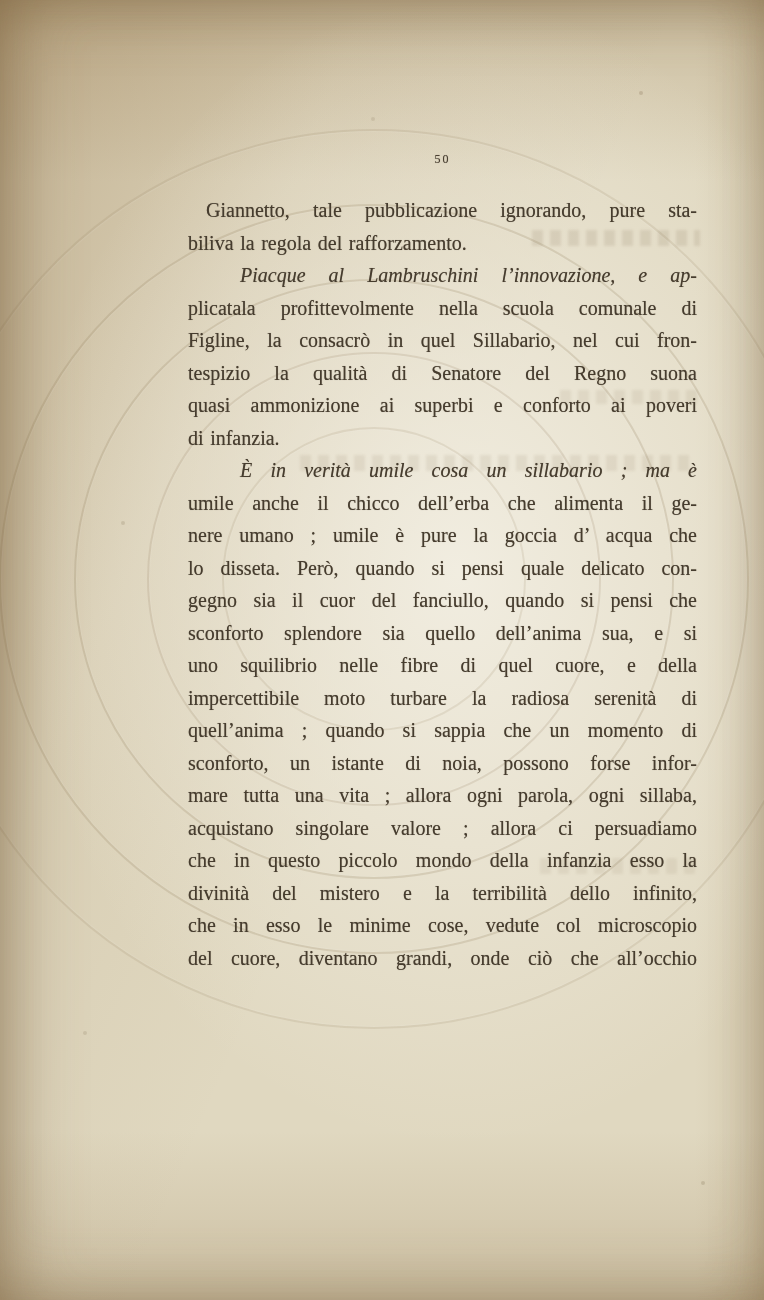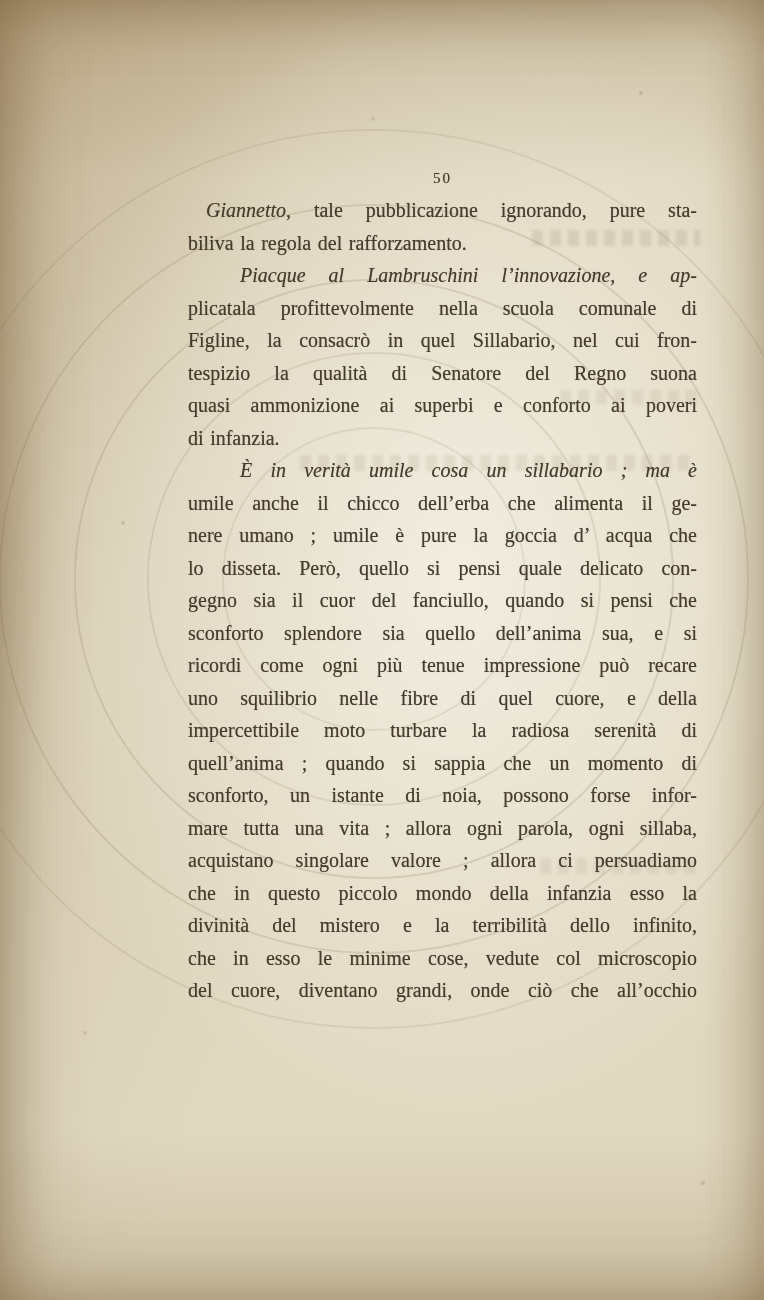--- a/index.html
+++ b/index.html
@@ -33,37 +33,37 @@
     opacity:0.42;
   }
   .specks{position:absolute;left:0;top:0;width:2px;height:2px;border-radius:50%;
     box-shadow:640px 92px 0 1px rgba(112,92,62,0.22),
                122px 522px 0 1px rgba(112,92,62,0.18),
                702px 1182px 0 1px rgba(112,92,62,0.20),
                84px 1032px 0 1px rgba(112,92,62,0.16),
                372px 118px 0 1px rgba(112,92,62,0.14);}
   #pageno{
     position:absolute;left:188px;top:152px;width:509px;
-    text-align:center;font-size:15px;letter-spacing:2px;
-    color:#4a4033;text-shadow:0 0 0.7px rgba(66,56,42,0.6);margin-top:18px;
+    text-align:center;font-size:12px;letter-spacing:2px;
+    color:#4a4033;text-shadow:0 0 0.7px rgba(66,56,42,0.6);
   }
   #textblock{
     position:absolute;left:188px;top:194px;width:509px;
     font-size:20px;color:#463c2e;
     text-shadow:0 0 0.7px rgba(66,56,42,0.55);
   }
   .line{
     height:32.5px;line-height:32.5px;
     text-align:justify;text-align-last:justify;
     word-spacing:0.08em;white-space:normal;overflow:visible;
   }
   .plast{text-align-last:left;}
   .indent{text-indent:52px;font-style:italic;}
   .lead-line{text-indent:18px;}
-  .it{font-style:italic;}
+  .it{}
   #vignette{
     position:absolute;left:0;top:0;right:0;bottom:0;pointer-events:none;
     box-shadow:
       inset 45px 0 70px -32px rgba(118,92,56,0.45),
       inset 0 34px 60px -24px rgba(118,92,56,0.40),
       inset -26px 0 55px -28px rgba(118,92,56,0.28),
       inset 0 -38px 70px -32px rgba(118,92,56,0.32);
   }
 </style>
 </head>
@@ -99,24 +99,23 @@
       <div class="line">Figline, la consacrò in quel Sillabario, nel cui fron-</div>
       <div class="line">tespizio la qualità di Senatore del Regno suona</div>
       <div class="line">quasi ammonizione ai superbi e conforto ai poveri</div>
       <div class="line plast">di infanzia.</div>
     </div>
 
     <div>
       <div class="line indent">È in verità umile cosa un sillabario ; ma è</div>
       <div class="line">umile anche il chicco dell’erba che alimenta il ge-</div>
       <div class="line">nere umano ; umile è pure la goccia d’ acqua che</div>
-      <div class="line">lo disseta. Però, quello si pensi quale delicato con-</div>
+      <div class="line">lo disseta. Però, quando si pensi quale delicato con-</div>
       <div class="line">gegno sia il cuor del fanciullo, quando si pensi che</div>
       <div class="line">sconforto splendore sia quello dell’anima sua, e si</div>
-      <div class="line">ricordi come ogni più tenue impressione può recare</div>
       <div class="line">uno squilibrio nelle fibre di quel cuore, e della</div>
       <div class="line">impercettibile moto turbare la radiosa serenità di</div>
       <div class="line">quell’anima ; quando si sappia che un momento di</div>
       <div class="line">sconforto, un istante di noia, possono forse infor-</div>
       <div class="line">mare tutta una vita ; allora ogni parola, ogni sillaba,</div>
       <div class="line">acquistano singolare valore ; allora ci persuadiamo</div>
       <div class="line">che in questo piccolo mondo della infanzia esso la</div>
       <div class="line">divinità del mistero e la terribilità dello infinito,</div>
       <div class="line">che in esso le minime cose, vedute col microscopio</div>
       <div class="line">del cuore, diventano grandi, onde ciò che all’occhio</div>

